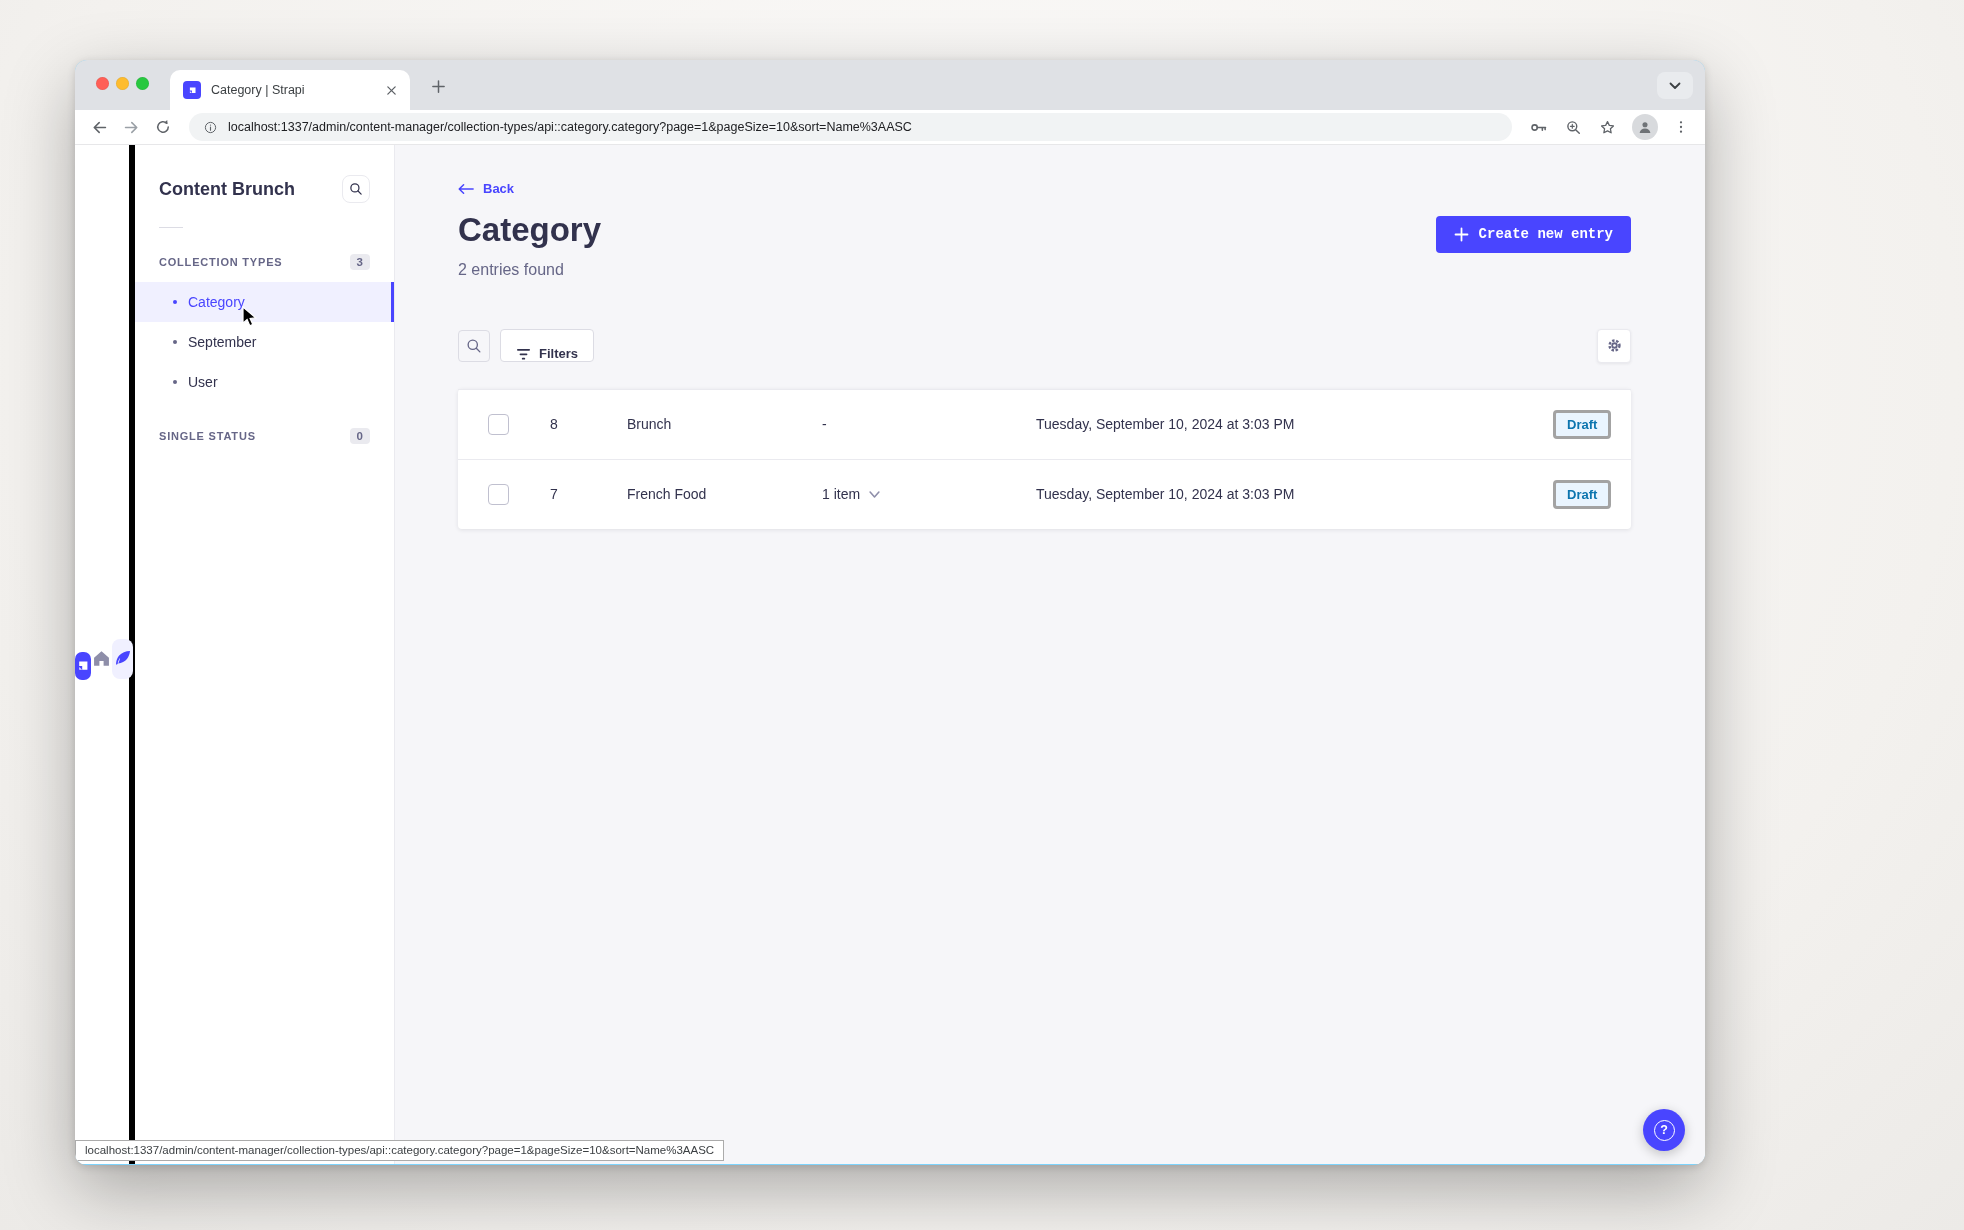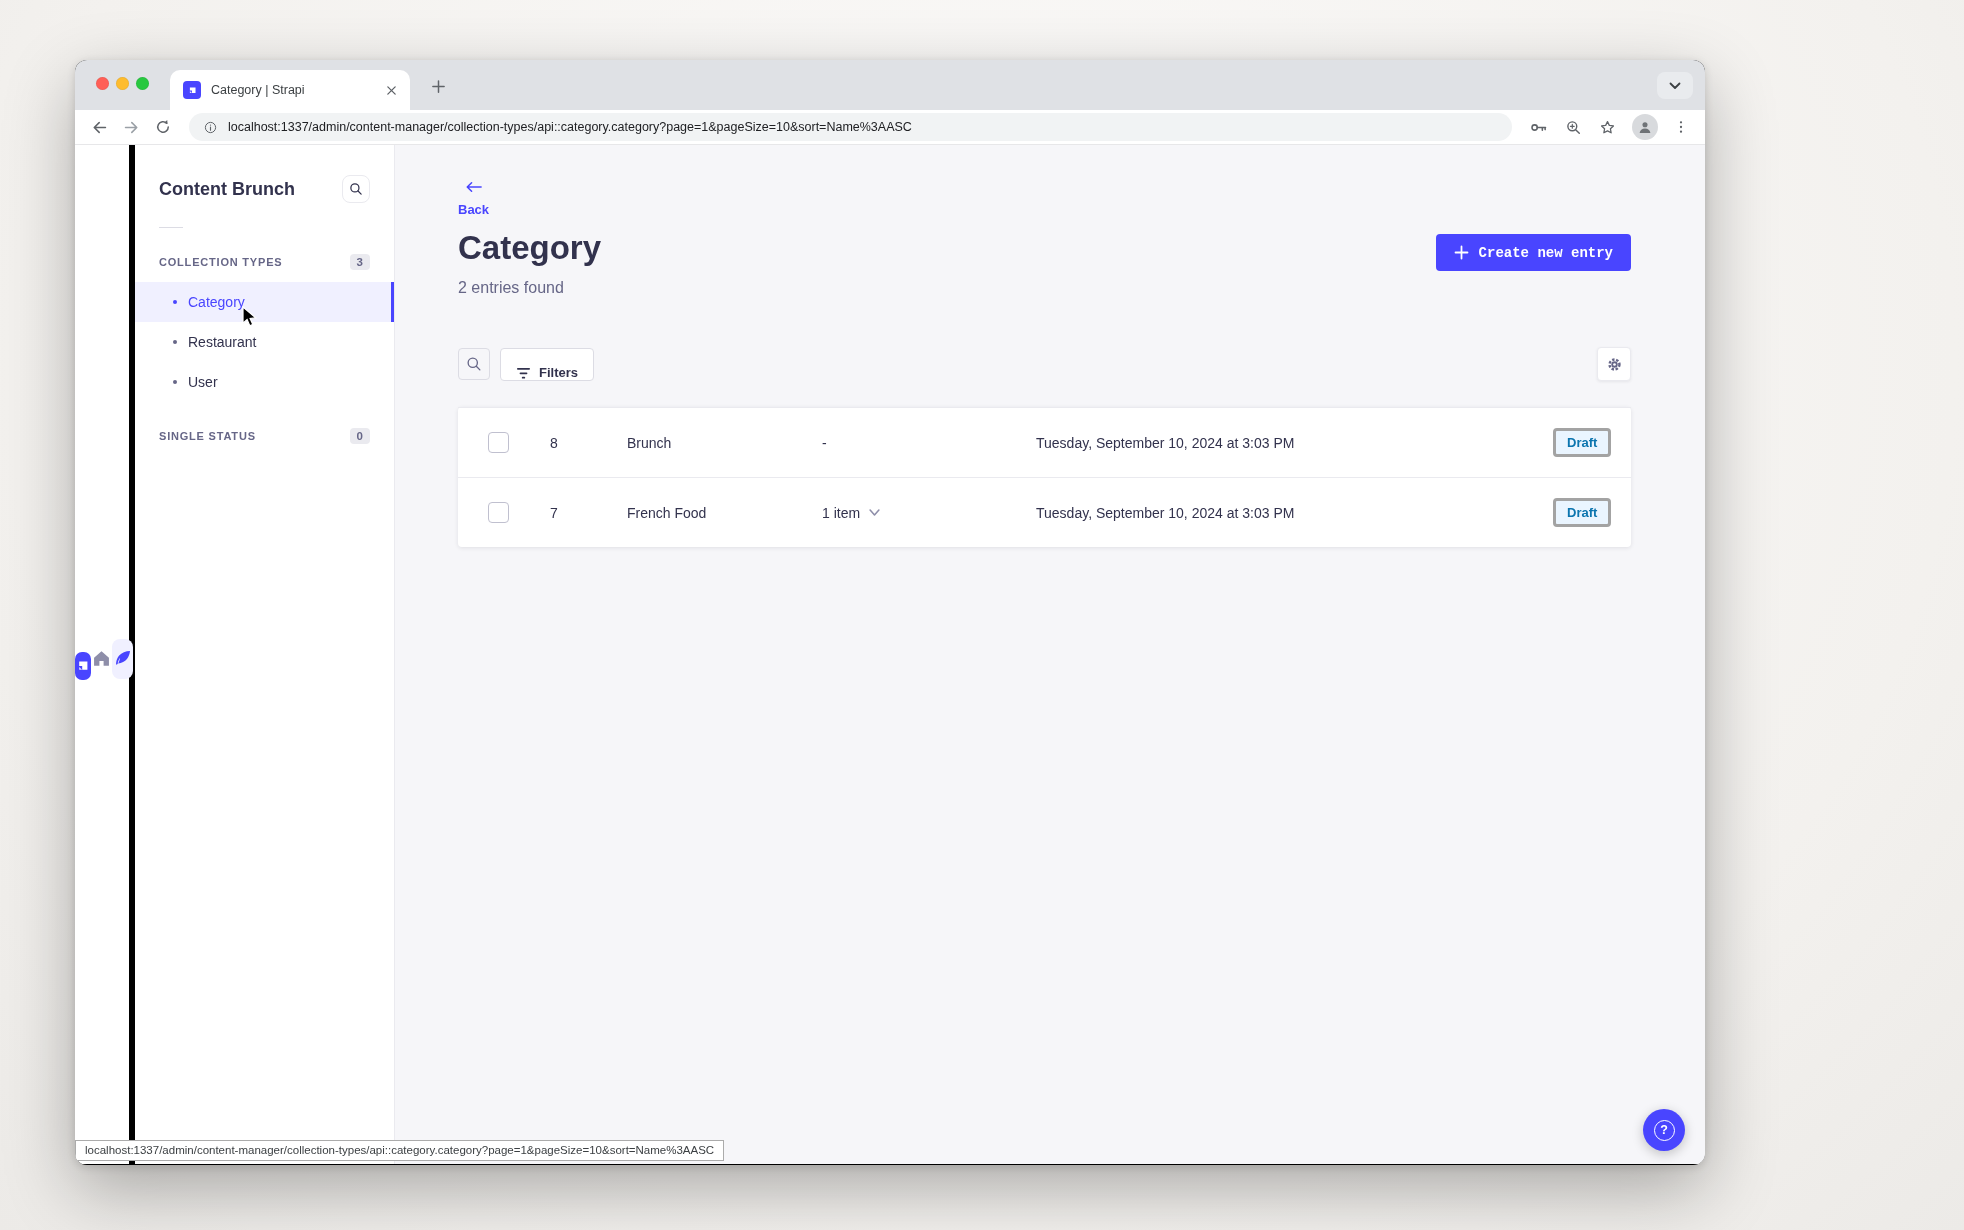--- a/index.html
+++ b/index.html
@@ -4,21 +4,21 @@
 <style>
   * { margin:0; padding:0; box-sizing:border-box; }
   html,body { width:1964px; height:1230px; overflow:hidden; }
   body {
     font-family:"Liberation Sans", sans-serif;
     background: radial-gradient(ellipse at 50% 30%, #fcfbfa 0%, #f3f1ee 70%, #eceae7 100%);
     position:relative;
   }
   .window {
     position:absolute; left:75px; top:60px; width:1630px; height:1105px;
-    border-radius:12px; background:#000000;
+    border-radius:12px; background:#7dd3fc;
     box-shadow:0 24px 70px rgba(0,0,0,.30), 0 2px 8px rgba(0,0,0,.14);
     overflow:hidden;
   }
   
   .tabbar { height:50px; background:#dfe1e5; position:relative; }
   .lights { position:absolute; left:21px; top:17px; display:flex; gap:7px; }
   .light { width:13px; height:13px; border-radius:50%; box-shadow:inset 0 0 1px rgba(0,0,0,.25); }
   .light.red{background:#ff5f57}.light.yellow{background:#febc2e}.light.green{background:#28c840}
   .tab { position:absolute; left:95px; bottom:0; width:240px; height:40px; background:#fff;
          border-radius:10px 10px 0 0; display:flex; align-items:center; padding:0 10px 0 13px; }
@@ -65,21 +65,21 @@
   .cm-items { margin-top:12px; }
   .cm-item { height:40px; display:flex; align-items:center; padding-left:53px; font-size:14px;
              color:#32324d; position:relative; }
   .cm-item .bullet { position:absolute; left:38px; top:50%; transform:translateY(-50%);
                      width:4px; height:4px; border-radius:50%; background:#666687; }
   .cm-item.active { background:#f0f0ff; box-shadow:inset -3px 0 0 #4945ff; color:#4945ff; font-weight:500; }
   .cm-item.active .bullet { background:#4945ff; }
   
   .main { flex:1; background:#f6f6f9; position:relative; padding:0 74px 0 63px; overflow:hidden; }
   .back-row { margin-top:36px; display:inline-flex; align-items:center; gap:9px;
-              color:#4945ff; font-size:13px; font-weight:600; cursor:default;flex-direction:column; }
+              color:#4945ff; font-size:13px; font-weight:600; cursor:default; }
   .title-row { display:flex; justify-content:space-between; align-items:flex-start; margin-top:14px; }
   .page-title { font-size:33px; font-weight:700; color:#32324d; line-height:1.05; }
   .create-btn { background:#4945ff; color:#fff; border:none; font-family:Liberation Mono, monospace; font-size:14px; font-weight:600;
                 border-radius:4px; padding:0 18px; height:37px; display:flex; gap:10px; align-items:center; margin-top:3px; }
   .subtitle { margin-top:8px; font-size:16px; color:#666687; }
   .filters-row { margin-top:50px; display:flex; align-items:center; gap:10px; }
   .search-btn { width:32px; height:32px; border:1px solid #dcdce4; border-radius:4px; background:transparent;
                 display:flex; align-items:center; justify-content:center; }
   .filters-btn { display:flex; gap:8px; align-items:flex-end; background:#fff; border:1px solid #dcdce4;
                  border-radius:4px; padding:0 15px; height:33px; font-family:inherit; font-size:13px; font-weight:600; color:#32324d; }
@@ -292,21 +292,21 @@
         <span class="cm-section-label">COLLECTION TYPES</span>
         <span class="cm-badge">3</span>
       </div>
       <div class="cm-items">
         <div class="cm-item active">
           <span class="bullet"></span>
           <span>Category</span>
         </div>
         <div class="cm-item">
           <span class="bullet"></span>
-          <span>Restaurant</span>
+          <span>September</span>
         </div>
         <div class="cm-item">
           <span class="bullet"></span>
           <span>User</span>
         </div>
       </div>
       <div class="cm-section">
         <span class="cm-section-label">SINGLE STATUS</span>
         <span class="cm-badge">0</span>
       </div>

